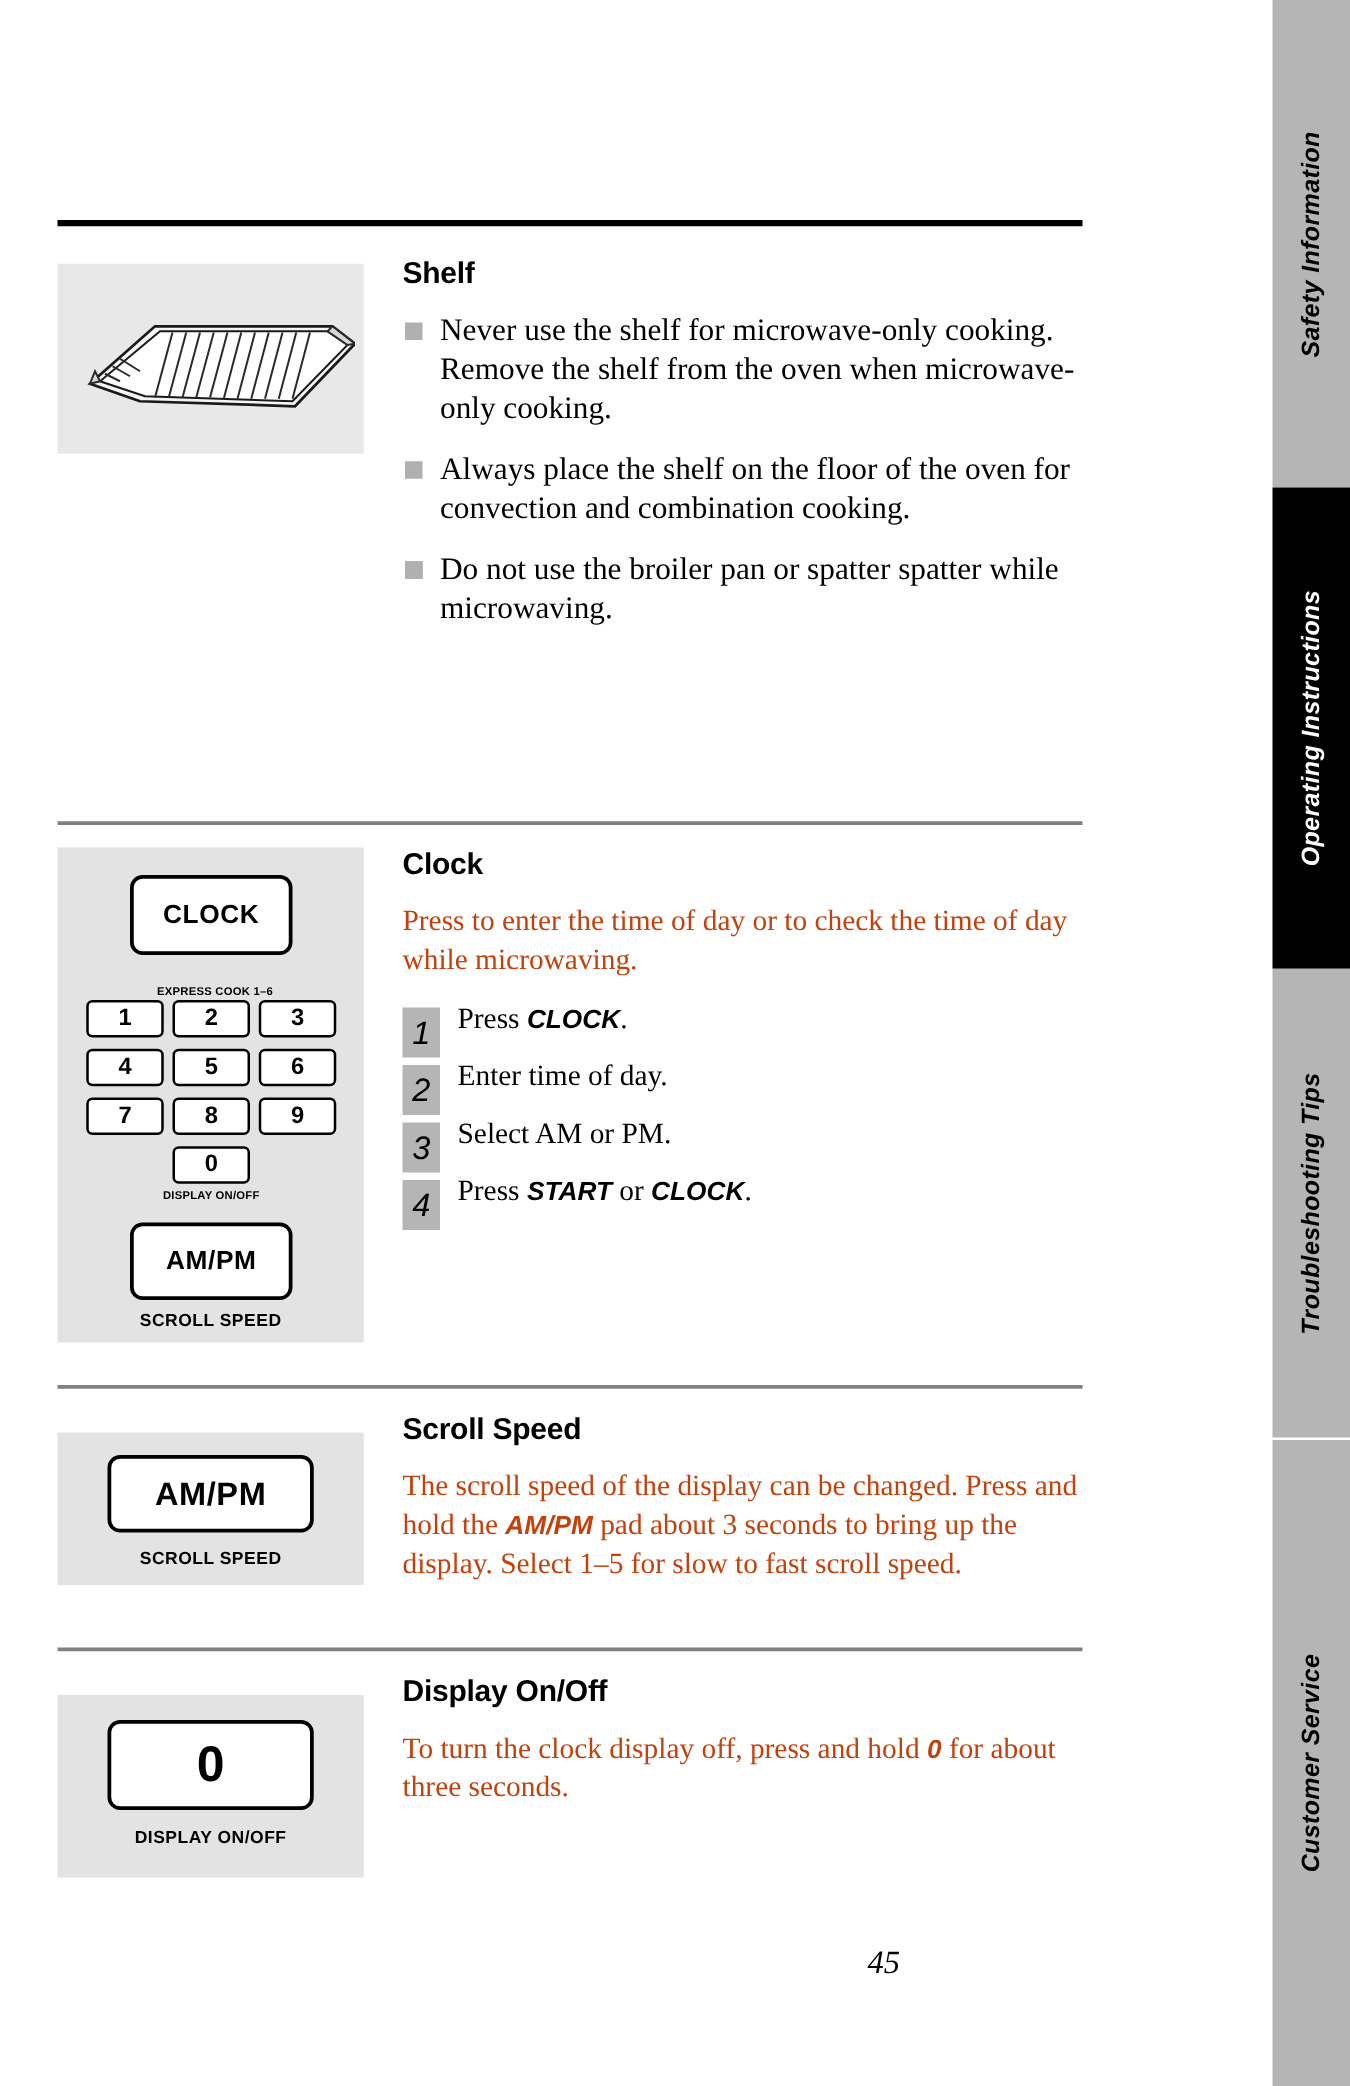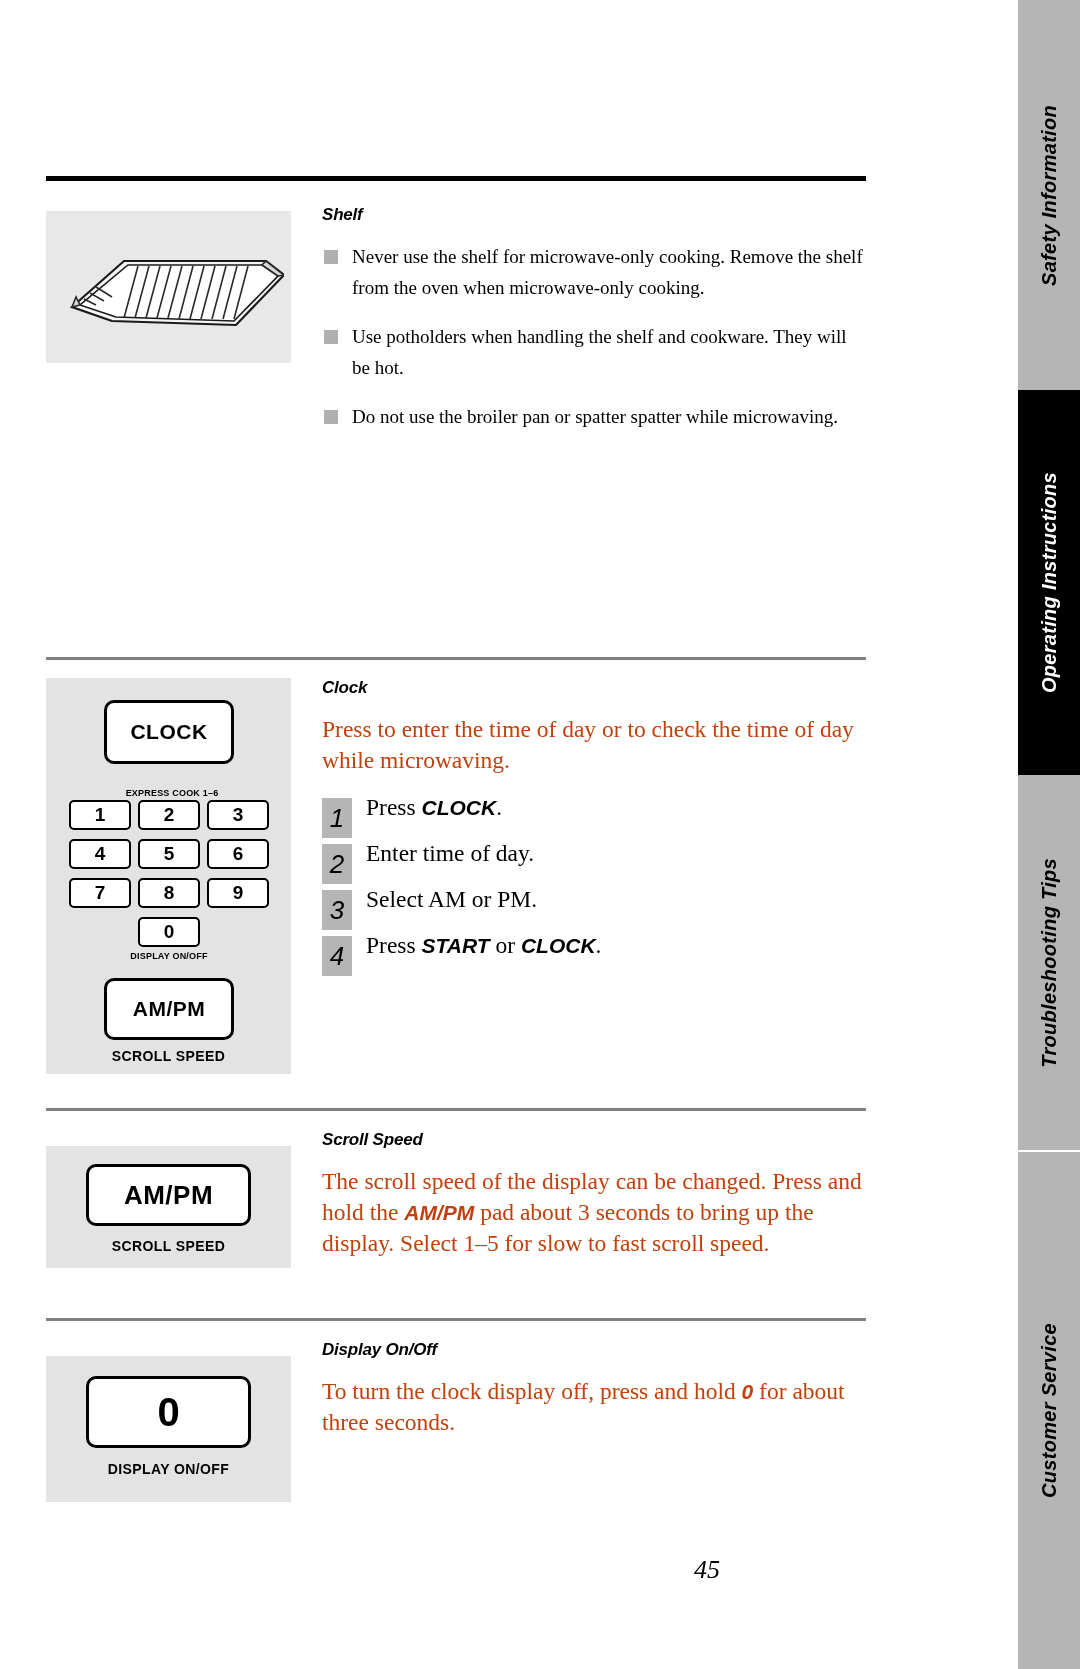--- a/index.html
+++ b/index.html
@@ -57,23 +57,22 @@
 
   .figure {
     position: absolute;
     background: #e8e8e8;
   }
 
   .body { position: absolute; left: 322px; width: 545px; }
 
   h2.heading {
     font-family: "Liberation Sans", sans-serif;
-    font-style: italic;
-    font-weight: bold;
-    font-size: 17px;
+    font-weight: bold;
+    font-size: 24px;
     color: #000;
     margin-bottom: 16px;
     letter-spacing: -0.2px;
   }
 
   p.para {
     font-family: "Liberation Serif", serif;
     font-size: 23.5px;
     line-height: 31px;
     color: #c2410c;
@@ -85,21 +84,21 @@
     font-weight: bold;
     font-size: 21px;
   }
 
   ul.bullets { list-style: none; }
   ul.bullets li {
     position: relative;
     padding-left: 30px;
     margin-bottom: 18px;
     font-family: "Liberation Serif", serif;
-    font-size: 19px;
+    font-size: 25px;
     line-height: 31px;
   }
   ul.bullets li .sq {
     position: absolute;
     left: 2px; top: 9px;
     width: 14px; height: 14px;
     background: #b0b0b0;
   }
 
   ol.steps { list-style: none; margin-top: 4px; }
@@ -233,23 +232,23 @@
             <line x1="36" y1="54" x2="50" y2="62"></line>
             <line x1="42" y1="48" x2="58" y2="58"></line>
           </g>
         </svg>
       </div>
 
       <div class="body" style="top:0;">
         <h2 class="heading">Shelf</h2>
         <ul class="bullets">
           <li><span class="sq"></span><span>Never use the shelf for microwave-only cooking. Remove the shelf from the oven when microwave-only cooking.</span></li>
+          <li><span class="sq"></span><span>Always place the shelf on the floor of the oven for convection and combination cooking.</span></li>
           <li><span class="sq"></span></li>
           <li><span class="sq"></span></li>
-          <li><span class="sq"></span><span>Use potholders when handling the shelf and cookware. They will be hot.</span></li>
           <li><span class="sq"></span><span>Do not use the broiler pan or spatter spatter while microwaving.</span></li>
         </ul>
       </div>
     </div>
 
     <div class="rule-thin" style="top:657px;"></div>
 
     <div class="section" style="top:678px;">
 
       <div class="panel" style="left:46px; top:0; width:245px; height:396px;">

